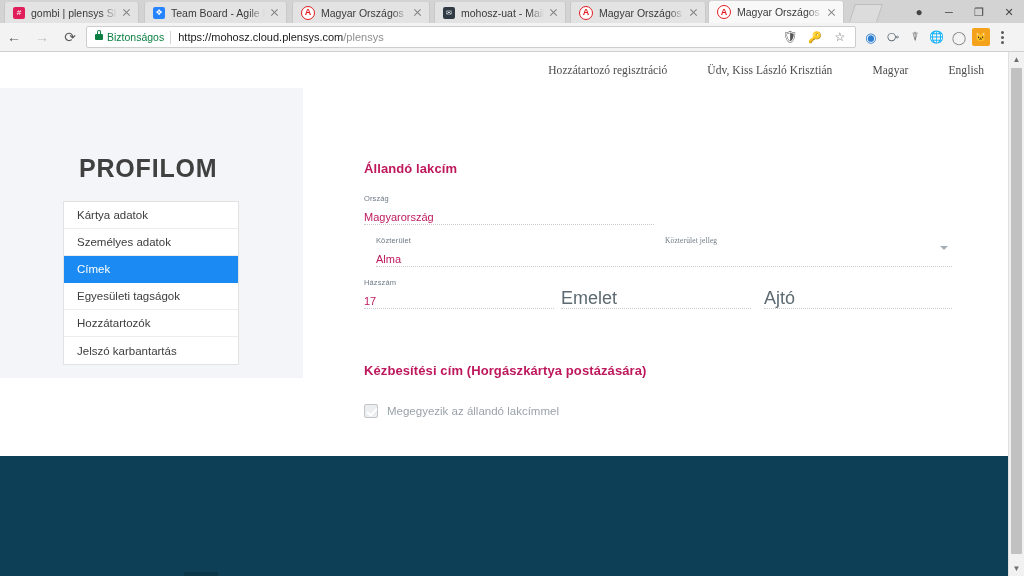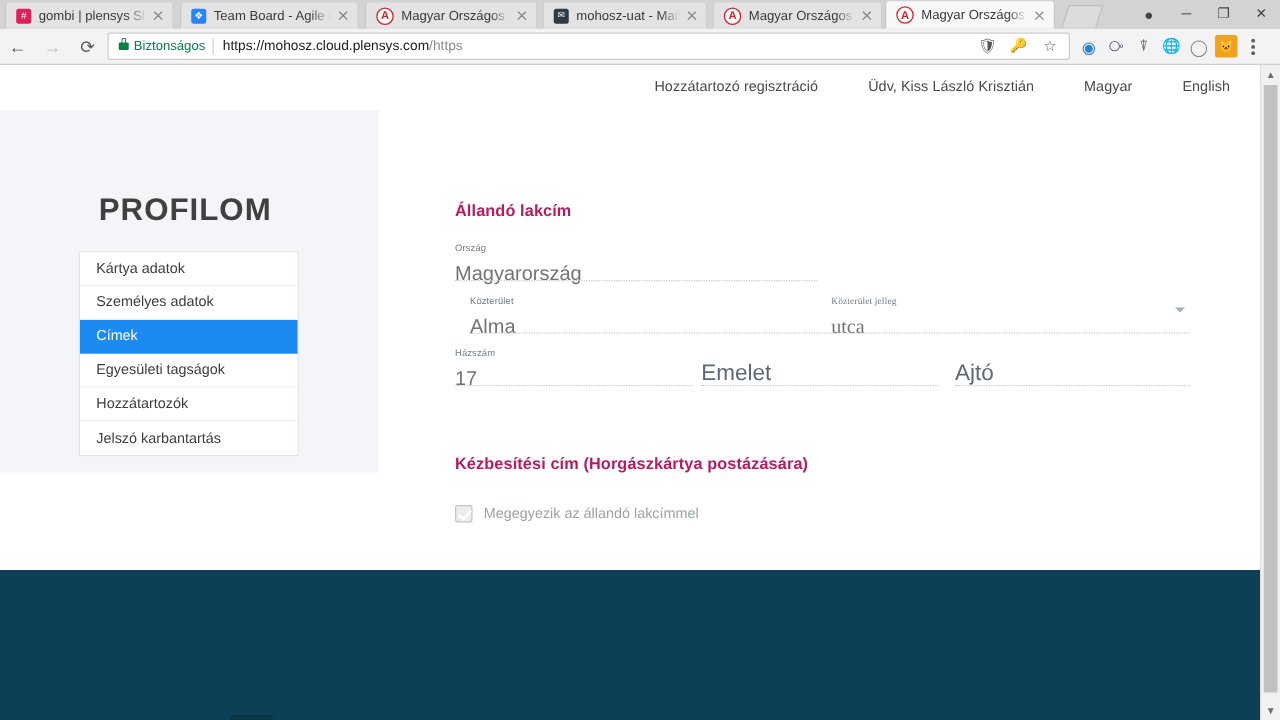--- a/index.html
+++ b/index.html
@@ -118,21 +118,21 @@
     background: #f1f1f1; border-left: 1px solid #e0e0e0; box-sizing: border-box;
   }
   .sb-arrow { position: absolute; left: 0; width: 15px; height: 15px; color: #6e6e6e; font-size: 8px; text-align: center; line-height: 15px; }
   .sb-arrow.up { top: 0; } .sb-arrow.down { bottom: 0; }
   .sb-thumb { position: absolute; left: 2px; top: 16px; width: 11px; height: 486px; background: #c1c1c1; border-radius: 1px; }
 
   
   .page-header {
     position: absolute; left: 0; top: 0; width: 1008px; height: 36px;
     display: flex; align-items: center; justify-content: flex-end;
-    padding-right: 24px; box-sizing: border-box;
+    padding-right: 24px; box-sizing: border-box; font-family: Liberation Serif, serif;
   }
   .hdr-link {
     font-size: 11.5px; color: #4a4a4a; margin-left: 40px;
     white-space: nowrap; letter-spacing: .05px;
   }
 
   
   .profile-panel {
     position: absolute; left: 0; top: 36px; width: 303px; height: 290px;
     background: #f4f5f9;
@@ -167,21 +167,21 @@
   .sec-title.first { margin-top: 73px; }
   .sec-title.second { margin-top: 42px; }
 
   .row { position: relative; height: 42px; }
   .field { position: absolute; top: 0; }
   .flabel {
     font-size: 7.5px; color: #6d7a85; line-height: 1;
     letter-spacing: .12px; white-space: nowrap;
   }
   .fvalue {
-    font-size: 16px; color: #737373; line-height: 1;
+    font-size: 11px; color: #be185d; line-height: 1;
     margin-top: 9px; white-space: nowrap;
   }
   .fline {
     position: absolute; left: 0; right: 0; top: 29px; height: 0;
     border-bottom: 1px dotted #c8ccd0;
   }
   .caret {
     position: absolute; right: 4px; top: 9px;
     width: 0; height: 0; border-left: 4.5px solid transparent;
     border-right: 4.5px solid transparent; border-top: 4.5px solid #a7afb6;
@@ -276,21 +276,21 @@
       <span class="nav-glyph dim">→</span>
     </div>
     <div class="nav-btn">
       <span class="nav-glyph">⟳</span>
     </div>
 
     <div class="omnibox">
       <span class="lock"></span>
       <span class="secure-text">Biztonságos</span>
       <span class="omni-sep"></span>
-      <span class="url"><span>https://mohosz.cloud.plensys.com</span><span class="dimpath">/https</span></span>
+      <span class="url"><span>https://mohosz.cloud.plensys.com</span><span class="dimpath">/plensys</span></span>
       <span class="omni-icons">
         <span class="ext-ico" style="color:#555;font-size:12px;">🛡</span>
         <span class="ext-ico" style="color:#555;font-size:11px;">🔑</span>
         <span class="ext-ico" style="color:#666;font-size:12px;">☆</span>
       </span>
     </div>
 
     <div class="ext-icons">
       <span class="ext-ico" style="color:#2d7fd3;font-size:13px;">◉</span>
       <span class="ext-ico" style="color:#3b4a57;font-size:12px;">⧂</span>
@@ -353,21 +353,20 @@
 
 
       <div class="row">
         <div class="field" style="left:12px;width:290px;">
           <div class="flabel">Közterület</div>
           <div class="fvalue">Alma</div>
           <div class="fline"></div>
         </div>
         <div class="field" style="left:301px;width:287px;font-family:Liberation Serif, serif;">
           <div class="flabel">Közterület jelleg</div>
-          <div class="fvalue">utca</div>
           <div class="caret"></div>
           <div class="fline"></div>
         </div>
       </div>
 
       <div class="row">
         <div class="field" style="left:0;width:190px;">
           <div class="flabel">Házszám</div>
           <div class="fvalue">17</div>
           <div class="fline"></div>

